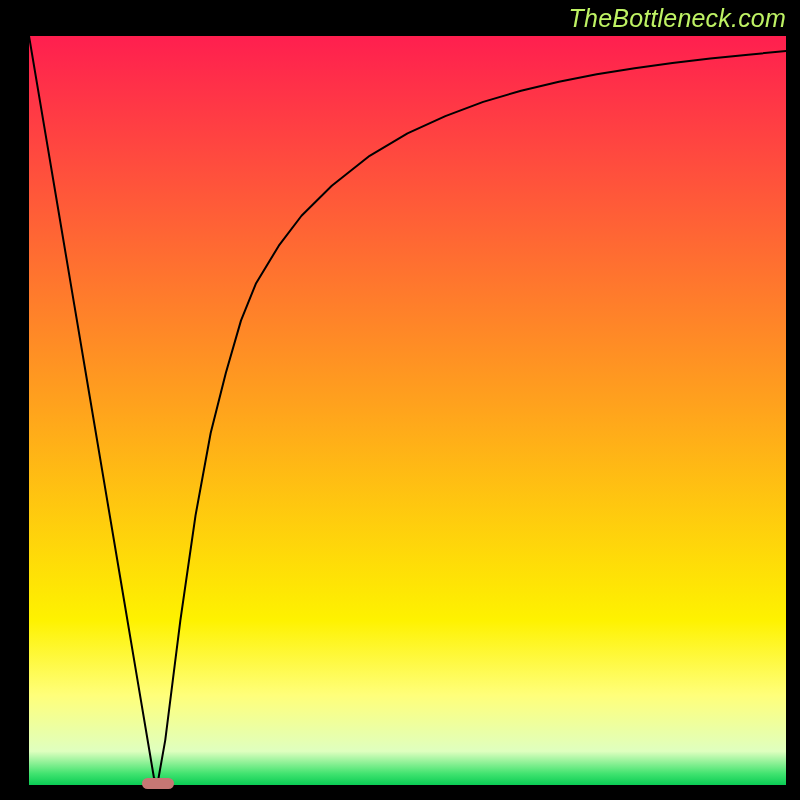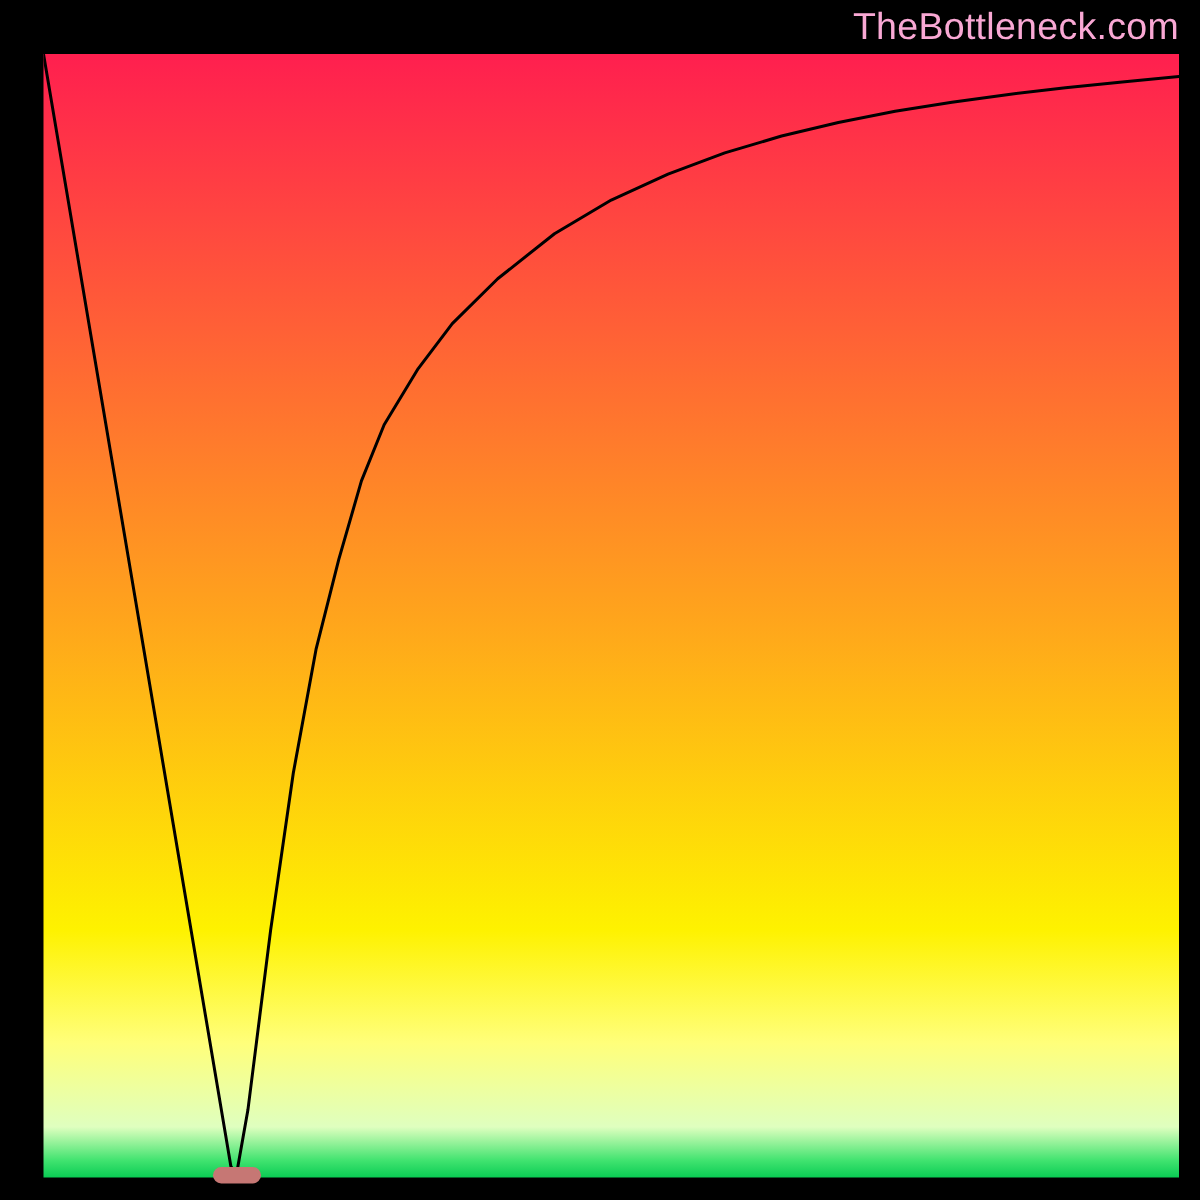--- a/index.html
+++ b/index.html
@@ -7,22 +7,23 @@
     padding: 0;
     width: 800px;
     height: 800px;
     background: #000;
     overflow: hidden;
   }
   .watermark {
     position: absolute;
     font-family: Arial, Helvetica, sans-serif;
     font-weight: 500;
-    color: #f9a8d4;
+    color: #bef264;
     letter-spacing: 0.2px;
+    font-style: italic;
   }
   .plot-area {
     position: absolute;
   }
   .marker {
     position: absolute;
     border-radius: 999px;
   }
   svg.curve {
     position: absolute;

